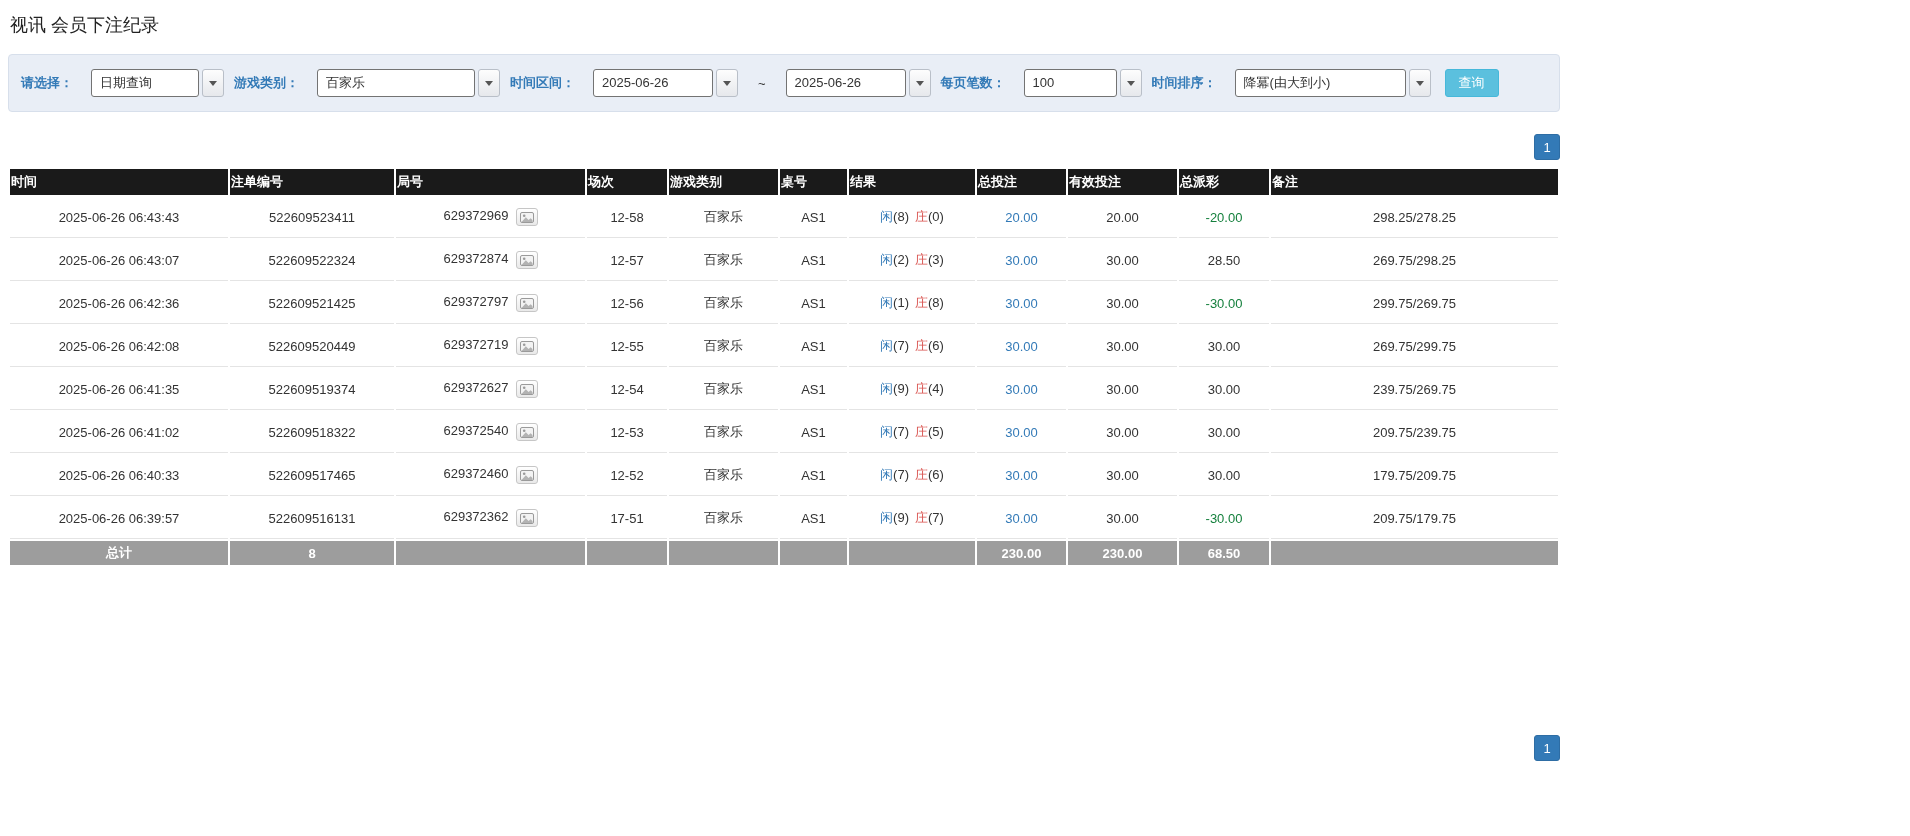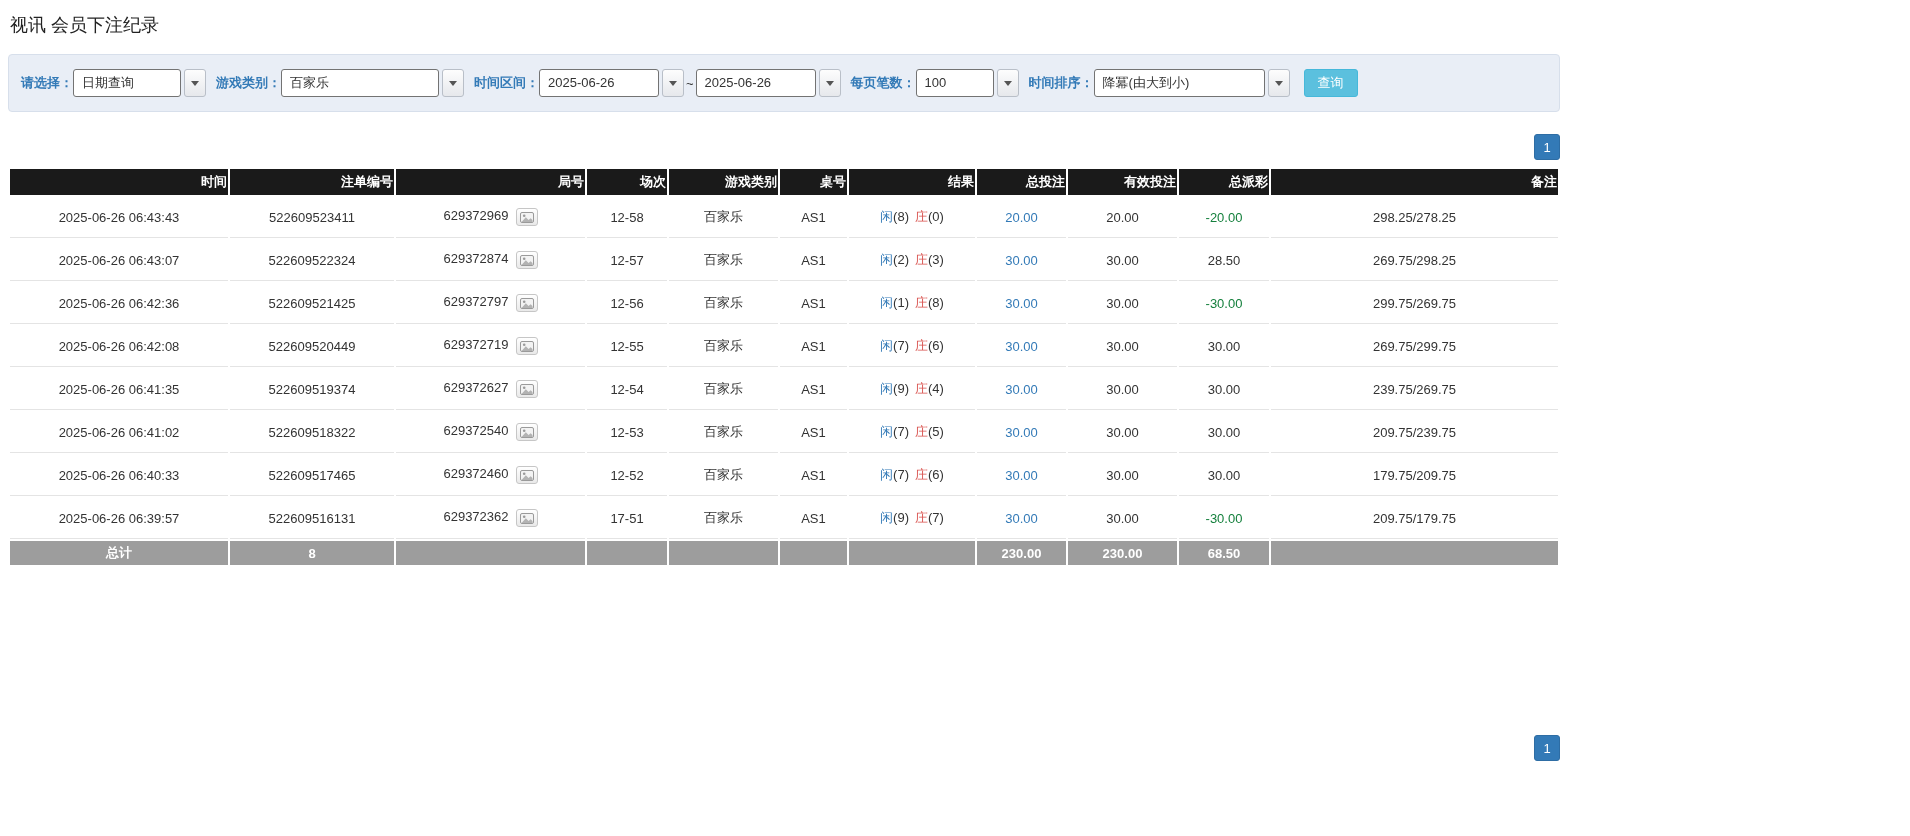--- a/index.html
+++ b/index.html
@@ -19,42 +19,42 @@
   
   .filter-bar {
     margin-top: 16px;
     background: #e9eef6;
     border: 1px solid #d7dfeb;
     border-radius: 4px;
     height: 58px;
     display: flex; align-items: center;
     padding: 0 12px; gap: 10px;
   }
-  .field { display: flex; align-items: center; gap: 0; }
+  .field { display: flex; align-items: center; gap: 18px; }
   .flabel { font-size: 13px; font-weight: bold; color: #337ab7; white-space: nowrap; }
   .combo { display: flex; align-items: center; gap: 3px; }
   .combo-text {
     height: 28px; line-height: 26px;
     background: #fff; border: 1px solid #737373; border-radius: 3px;
     font-size: 13px; color: #333; padding: 0 8px;
     white-space: nowrap; overflow: hidden;
   }
   .combo-arrow {
     width: 22px; height: 28px; border: 1px solid #b9bfc8; border-radius: 3px;
     background: linear-gradient(#fdfdfd, #e6e8ec);
     display: flex; align-items: center; justify-content: center;
     cursor: pointer;
   }
   .caret {
     width: 0; height: 0;
     border-left: 4px solid transparent; border-right: 4px solid transparent;
     border-top: 5px solid #555;
   }
   .w110 { width: 108px; } .w160 { width: 158px; } .w120 { width: 120px; }
-  .w80 { width: 78px; } .w150 { width: 171px; }
+  .w80 { width: 93px; } .w150 { width: 171px; }
   .tilde { font-size: 13px; color: #333; margin: 0 2px; }
   .btn-search {
     background: #5bc0de; border: 1px solid #46b8da; color: #fff;
     font-size: 13px; border-radius: 3px; height: 28px; padding: 0 13px;
     cursor: pointer; margin-left: 4px;
     font-family: "Liberation Sans", "DejaVu Sans", sans-serif;
   }
 
   
   .summary-bar {
@@ -78,21 +78,21 @@
 
   
   table.bets {
     width: 100%; table-layout: fixed;
     border-collapse: separate; border-spacing: 2px;
     margin-top: 7px;
     font-size: 13px; color: #333;
   }
   table.bets thead th {
     background: #1a1a1a; color: #fff; font-weight: bold;
-    height: 26px; text-align: right; font-size: 13px;
+    height: 26px; text-align: left; font-size: 13px;
     overflow: hidden; white-space: nowrap;
   }
   table.bets tbody td {
     height: 41px; text-align: center; background: #fff;
     border-bottom: 1px solid #e4e4e4;
     overflow: hidden; white-space: nowrap;
   }
   table.bets .total-row td {
     background: #9d9d9d; color: #fff; font-weight: bold;
     height: 24px; border-bottom: none; font-size: 13px;

